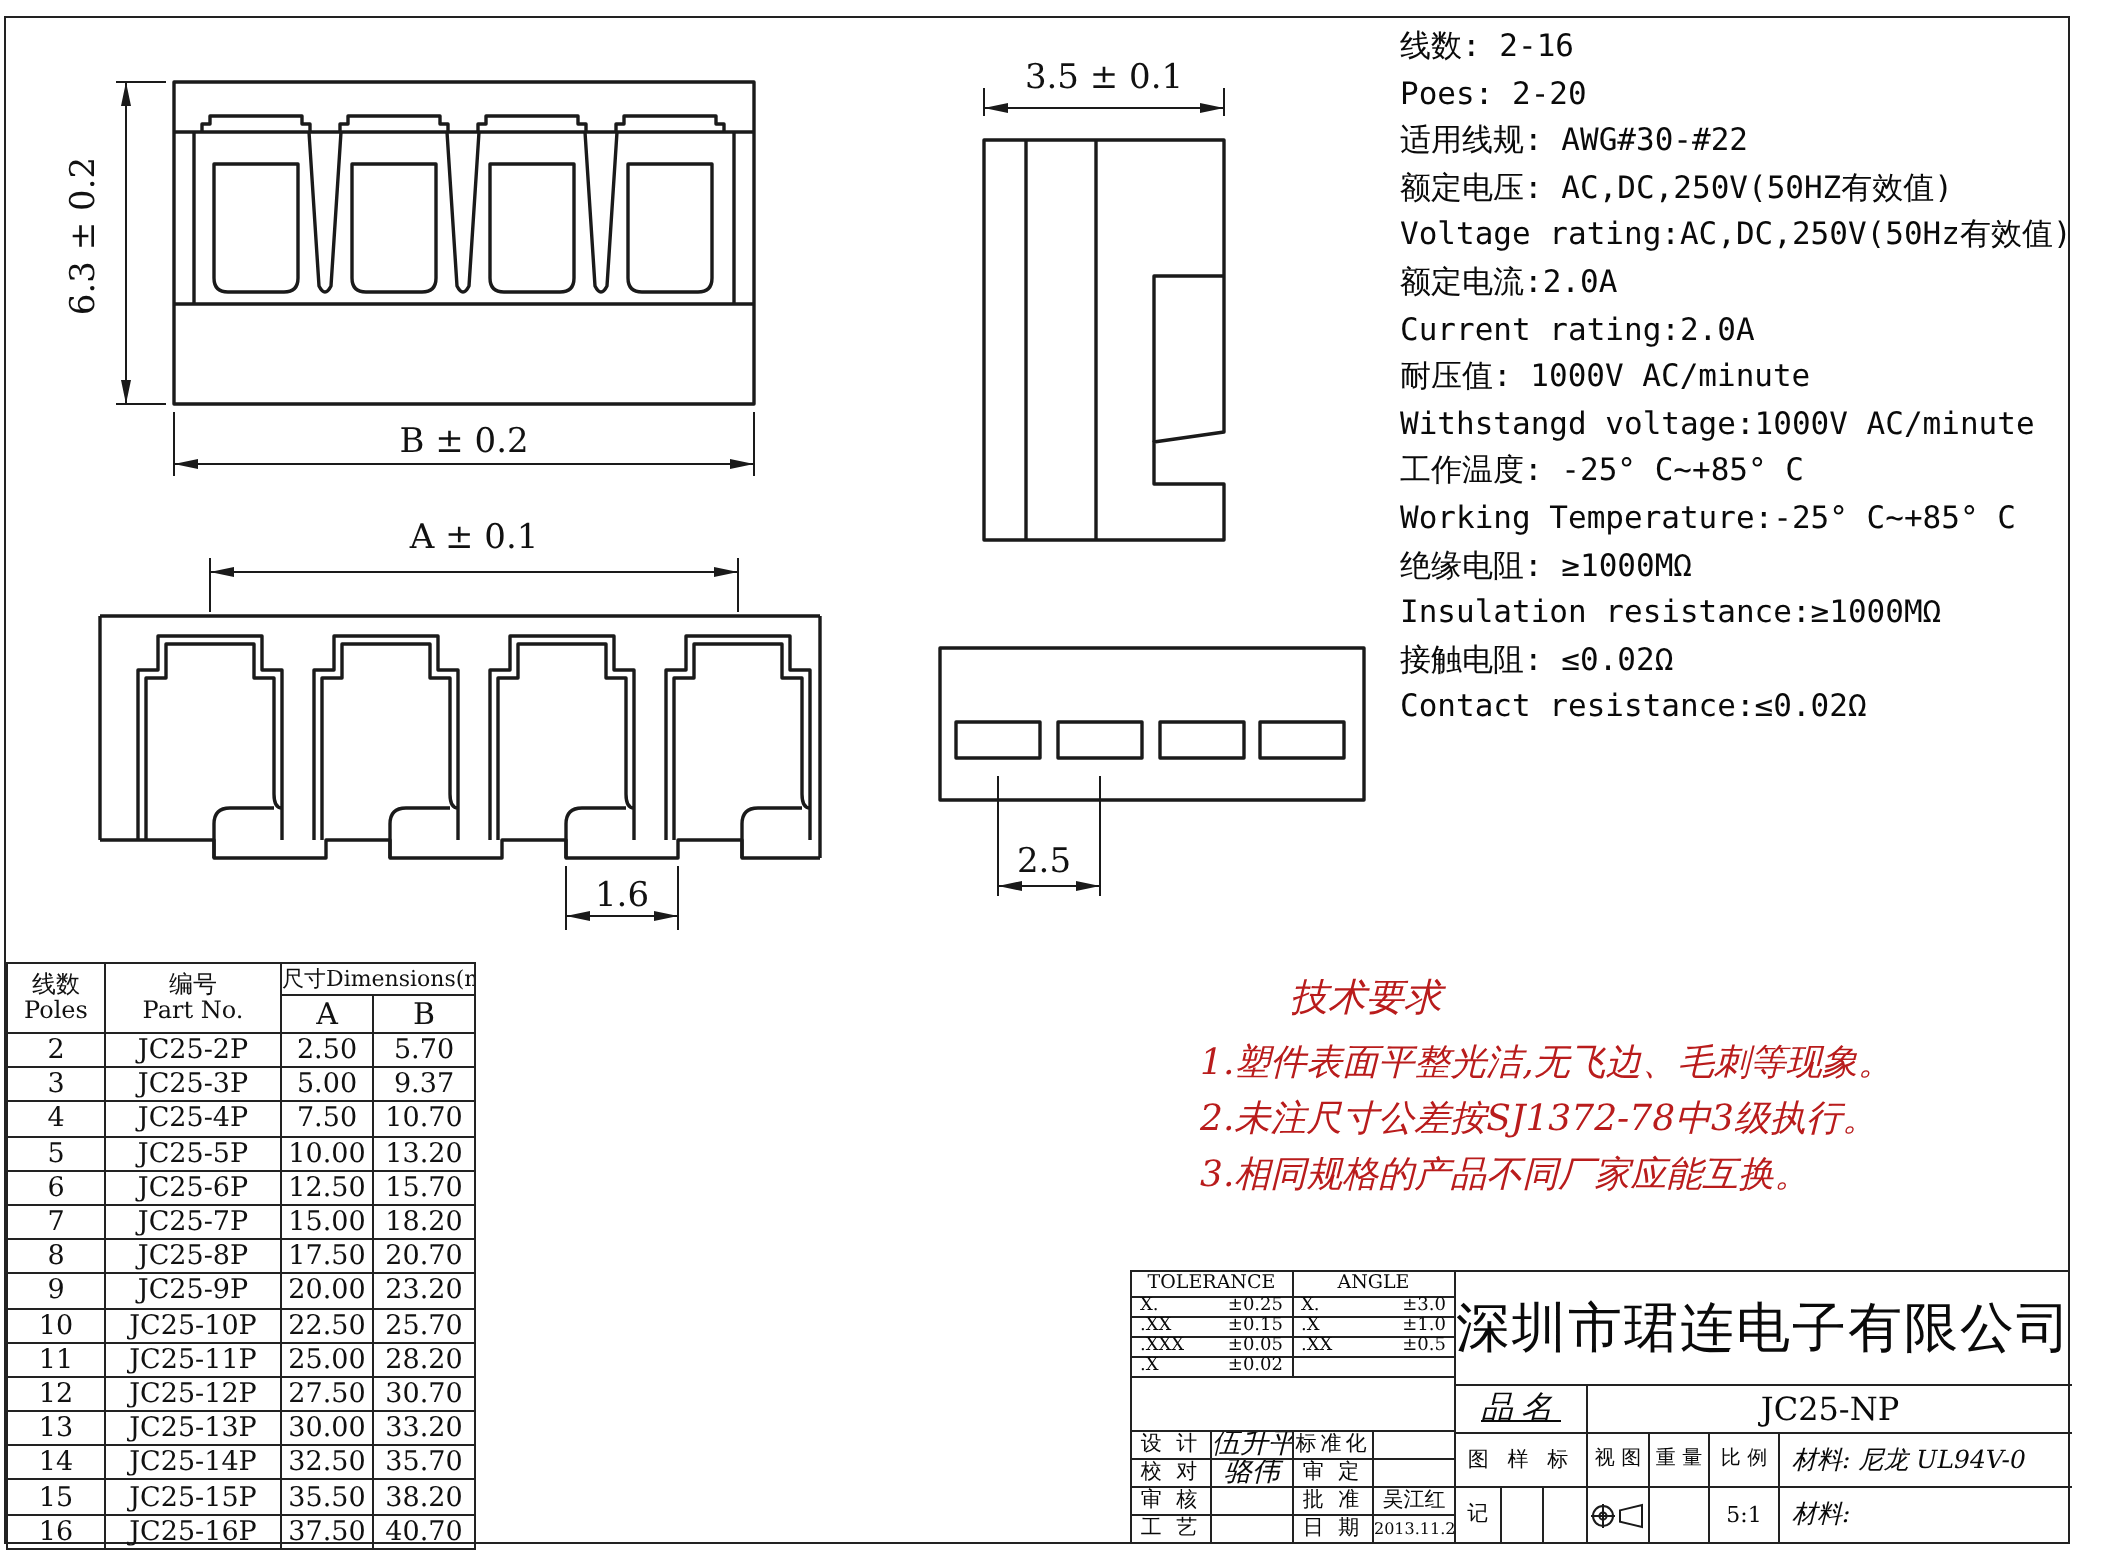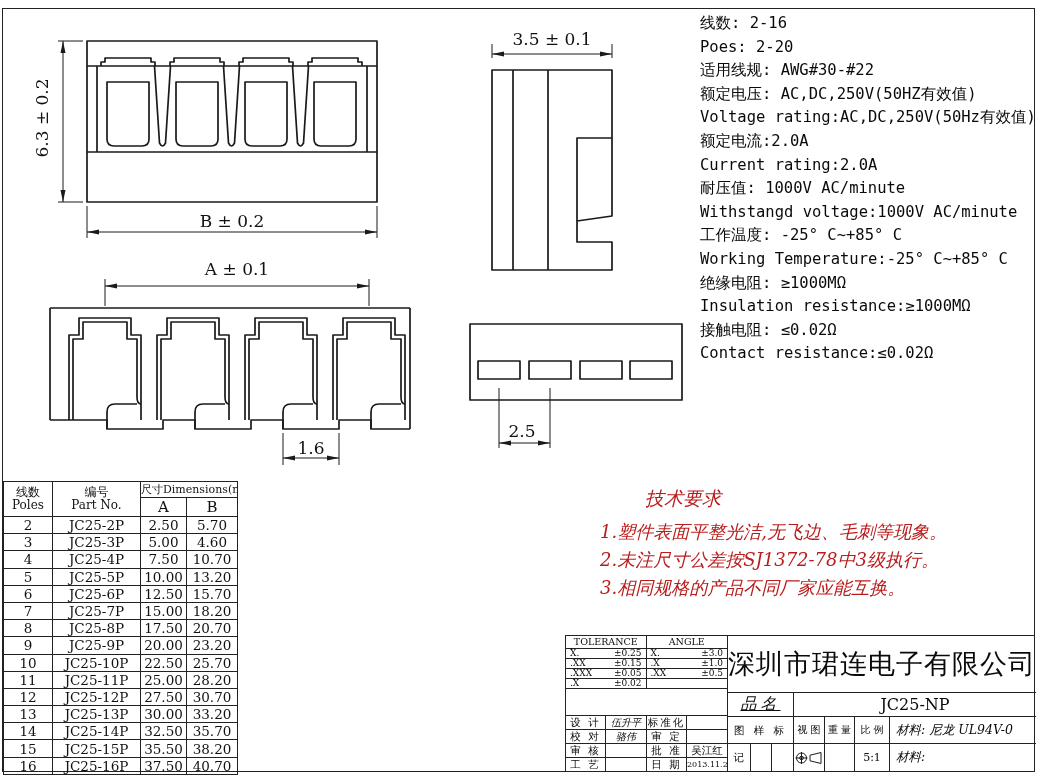--- a/index.html
+++ b/index.html
@@ -38,21 +38,21 @@
   .tol-row { height:10px; display:flex; border-bottom:1px solid #222; font-size:9px; line-height:9px; }
   .tol-cell { width:81px; display:flex; padding:0 4px; justify-content:space-between; }
   .tol-cell:first-child { border-right:1px solid #222; }
   .tol-empty { height:28px; border-bottom:1px solid #222; }
   .sign-row { height:14px; display:flex; font-size:10.5px; line-height:13px; }
   .sign-row + .sign-row { border-top:1px solid #222; }
   .sign-row > div { overflow:hidden; white-space:nowrap; }
   .s-lab { width:40px; border-right:1px solid #222; text-align:center; letter-spacing:2px; }
   .s-val { width:41px; border-right:1px solid #222; text-align:center; }
   .s-val2 { width:40px; text-align:center; }
-  .hand { font-style:italic; font-size:10px; }
+  .hand { font-style:italic; font-size:14px; }
   .datefont { font-size:8px; }
   #tb-right { width:308px; display:flex; flex-direction:column; }
   #company { height:58px; border-bottom:1px solid #222; display:flex; align-items:center; justify-content:center; font-size:27px; letter-spacing:1px; white-space:nowrap; }
   #prodrow { height:25px; display:flex; border-bottom:1px solid #222; }
   #prodlabel { width:66px; border-right:1px solid #222; display:flex; align-items:center; justify-content:center; font-size:16px; font-style:italic; letter-spacing:4px;text-decoration:underline; }
   #prodname { width:242px; display:flex; align-items:center; justify-content:center; font-size:16px; }
   #tb-bottom { height:54px; display:flex; }
   .col { display:flex; flex-direction:column; }
   #markcol { width:66px; border-right:1px solid #222; }
   #markcol .top { height:27px; border-bottom:1px solid #222; font-size:10.5px; text-align:center; line-height:26px; letter-spacing:3px; }
@@ -214,21 +214,21 @@
     <tr>
           <td>2</td>
           <td>JC25-2P</td>
           <td>2.50</td>
           <td>5.70</td>
         </tr>
     <tr>
           <td>3</td>
           <td>JC25-3P</td>
           <td>5.00</td>
-          <td>4.60</td>
+          <td>9.37</td>
         </tr>
     <tr>
           <td>4</td>
           <td>JC25-4P</td>
           <td>7.50</td>
           <td>10.70</td>
         </tr>
     <tr>
           <td>5</td>
           <td>JC25-5P</td>

